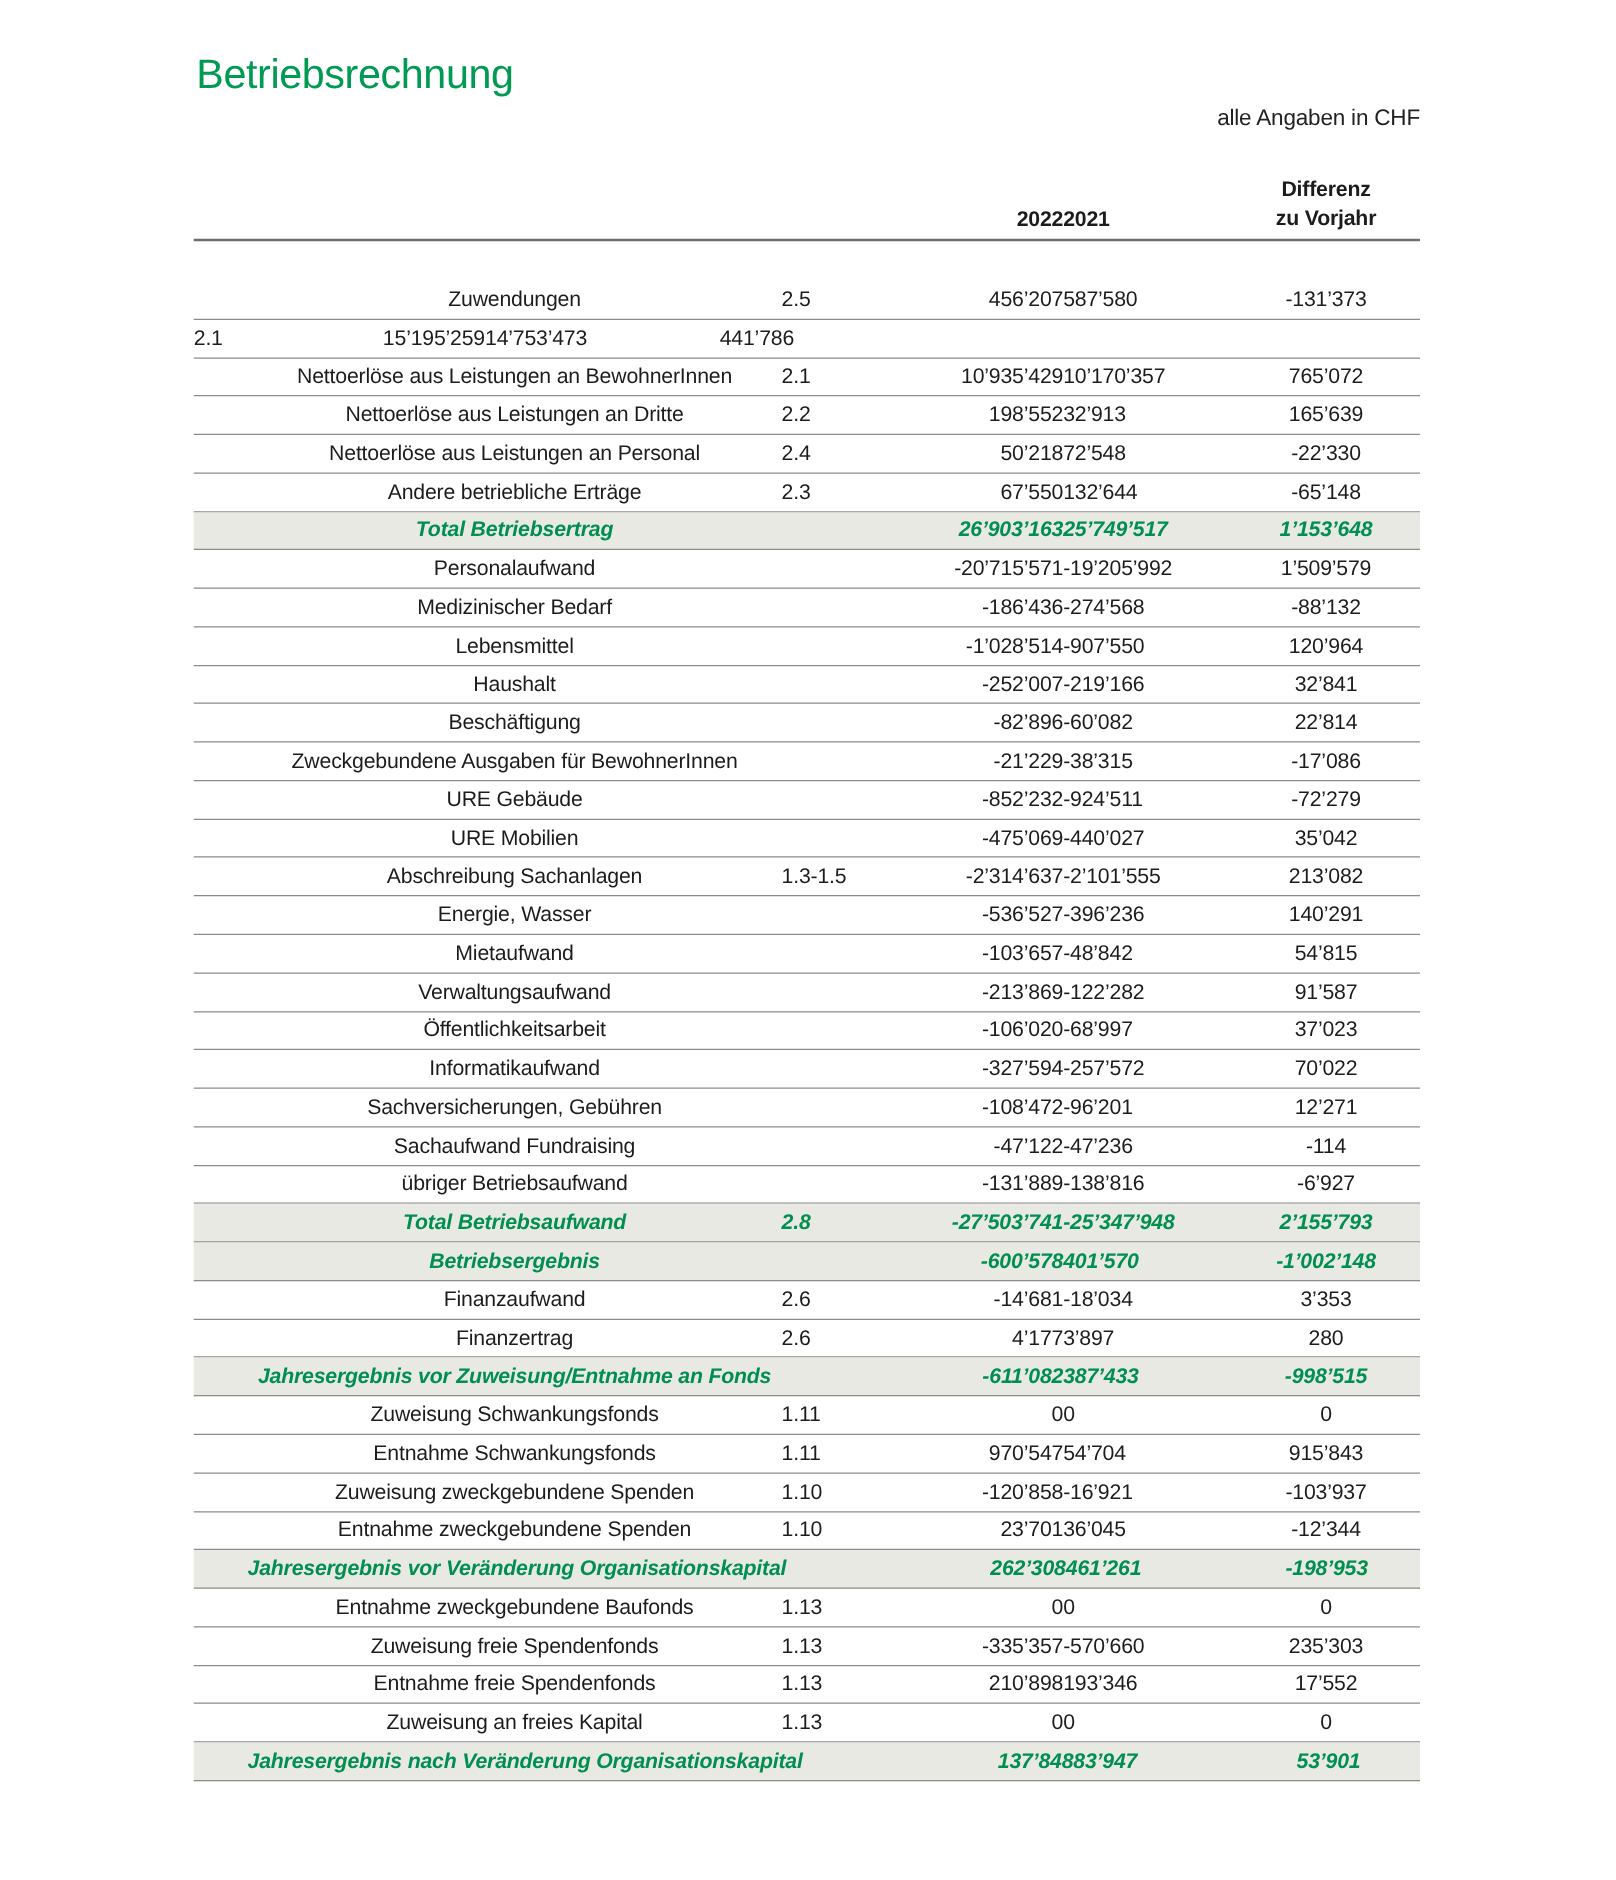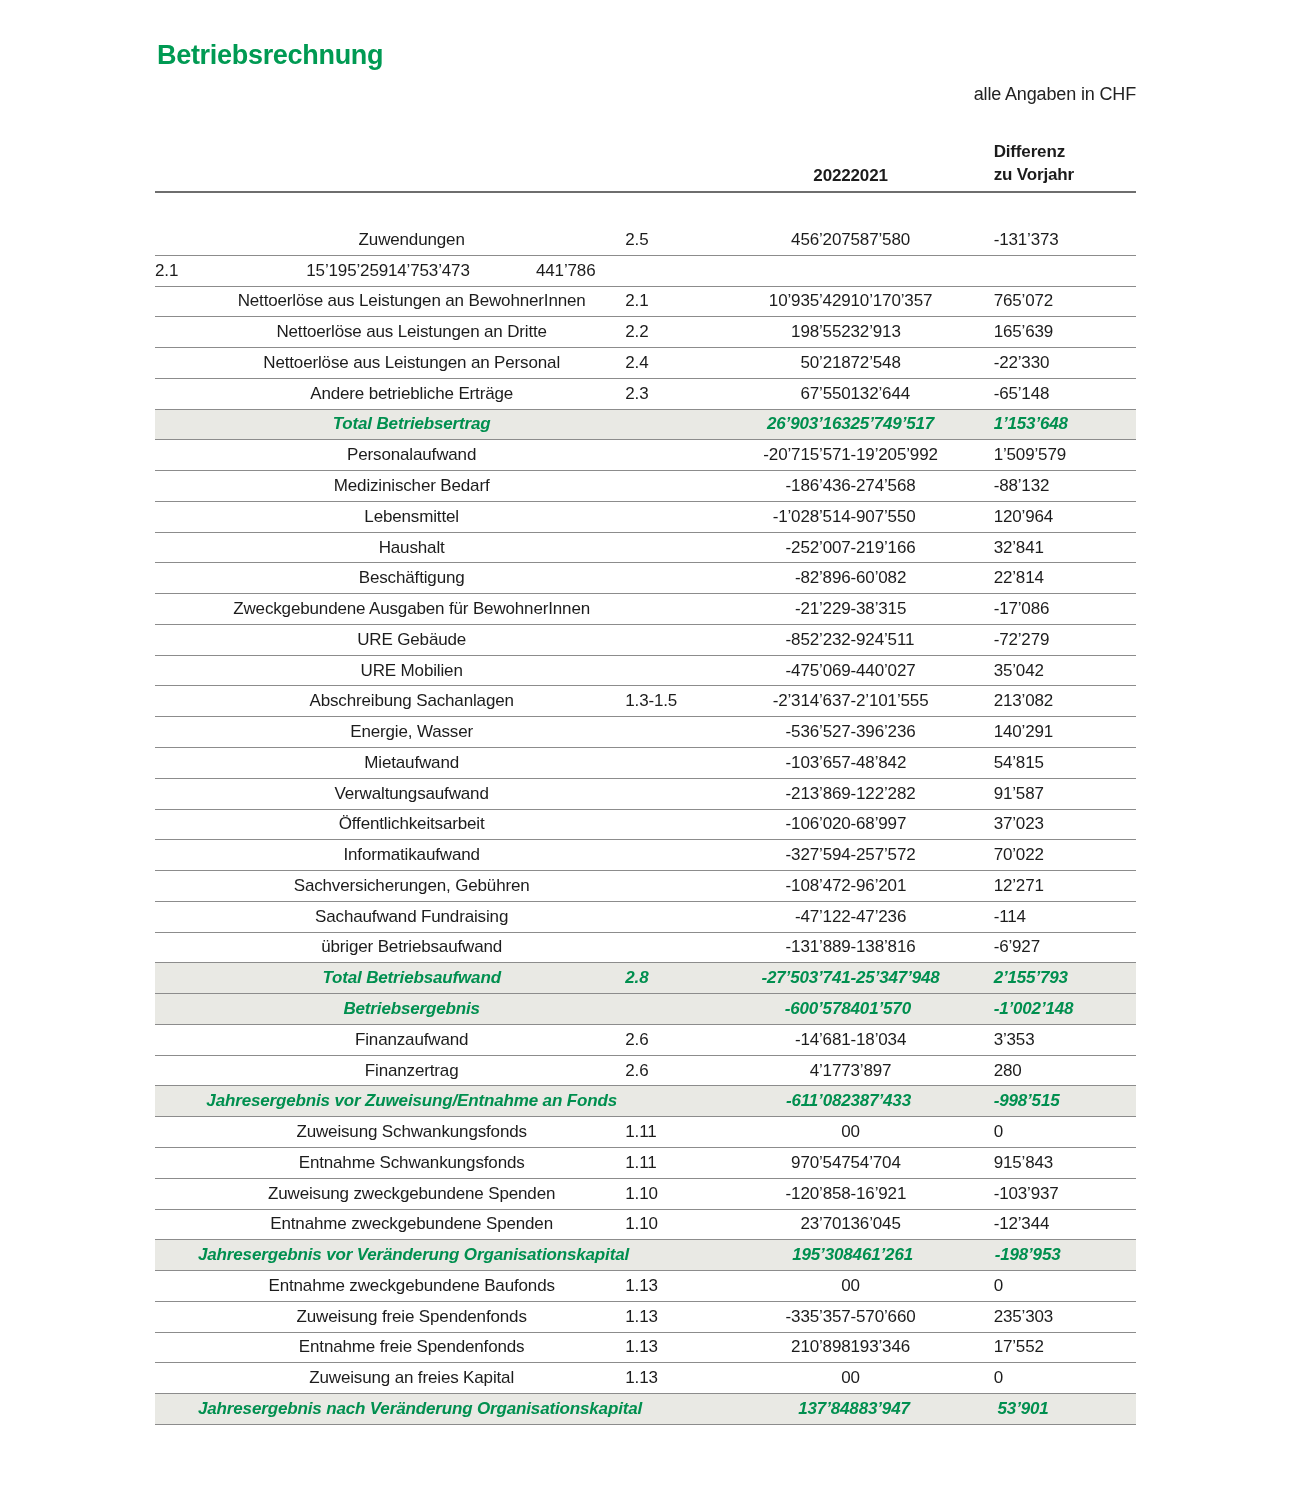--- a/index.html
+++ b/index.html
@@ -11,21 +11,21 @@
     --text: #1c1c1c;
   }
   html,body{margin:0;padding:0;}
   body{
     width:1293px;height:1504px;background:#ffffff;position:relative;
     font-family:"Liberation Sans", sans-serif;color:var(--text);
     letter-spacing:-0.15px;overflow:hidden;
   }
   .page-title{
     position:absolute;left:157px;top:40px;margin:0;
-    font-size:27px;font-weight:700;color:var(--accent);letter-spacing:-0.3px;
+    font-size:33px;font-weight:400;color:var(--accent);letter-spacing:-0.3px;
   }
   .unit-note{
     position:absolute;top:84px;left:157px;width:979px;text-align:right;
     font-size:18px;color:#222;
   }
   .fin-table{
     position:absolute;left:155px;top:140px;width:981px;
     font-size:17px;
   }
   .thead{
@@ -40,21 +40,21 @@
     box-sizing:border-box;
   }
   .row.total{
     background:var(--shade);color:var(--total-green);font-weight:700;font-style:italic;
   }
   .c{box-sizing:border-box;white-space:nowrap;overflow:visible;}
   .c.label{width:445px;text-align:center;padding-left:3px;margin-left:40px;}
   .c.ref  {width:78px;}
   .c.v1   {width:155px;text-align:right;}
   .c.v2   {width:148px;text-align:left;}
-  .c.v3   {width:147px;text-align:left;padding-right:8px;}
+  .c.v3   {width:147px;text-align:center;padding-right:8px;}
 </style>
 </head>
 <body>
 
 <h1 class="page-title">Betriebsrechnung</h1>
 
 <div class="unit-note">alle Angaben in CHF</div>
 
 <div class="fin-table">
   <div class="thead">
@@ -295,21 +295,21 @@
       <div class="row">
         <div class="c label">Entnahme zweckgebundene Spenden</div>
         <div class="c ref">1.10</div>
         <div class="c v1">23’701</div>
         <div class="c v2">36’045</div>
         <div class="c v3">-12’344</div>
       </div>
       <div class="row total">
         <div class="c label">Jahresergebnis vor Veränderung Organisationskapital</div>
         <div class="c ref"></div>
-        <div class="c v1">195’308</div>
+        <div class="c v1">262’308</div>
         <div class="c v2">461’261</div>
         <div class="c v3">-198’953</div>
       </div>
       <div class="row">
         <div class="c label">Entnahme zweckgebundene Baufonds</div>
         <div class="c ref">1.13</div>
         <div class="c v1">0</div>
         <div class="c v2">0</div>
         <div class="c v3">0</div>
       </div>

